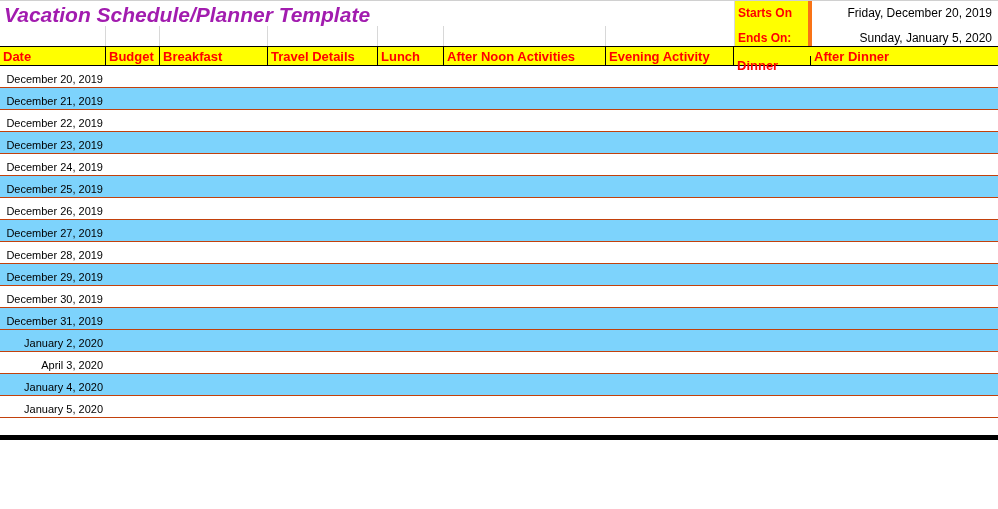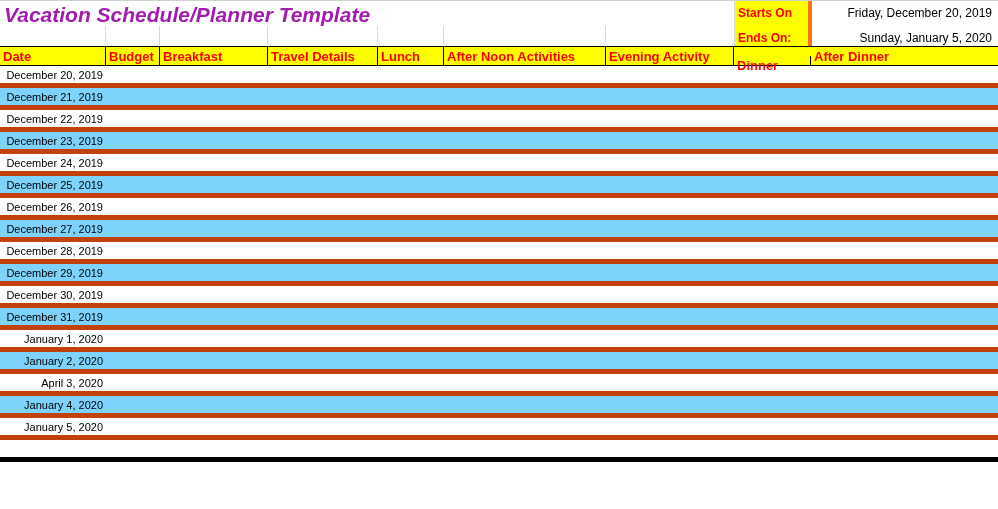--- a/index.html
+++ b/index.html
@@ -97,21 +97,21 @@
   .col-aft    { flex: 0 0 162px; }
   .col-eve    { flex: 0 0 128px; }
   .col-dinner { flex: 0 0 77px; margin-top: 9px; }
   .col-after  { flex: 1 1 auto; border-right: none !important; }
 
   
   .rows { }
   .r {
     display: flex;
     height: 22px;
-    border-bottom: 5px solid #c2410c;
+    border-bottom: 1px solid #c2410c;
   }
   .r.shade { background: #7dd3fc; }
   .r > div {
     padding: 0 3px;
     font-size: 11px;
   }
   .cell-date {
     flex: 0 0 106px;
     text-align: right;
     display: flex;
@@ -215,24 +215,20 @@
         <div class="cell-rest"></div>
       </div>
       <div class="r">
         <div class="cell-date">December 30, 2019</div>
         <div class="cell-rest"></div>
       </div>
       <div class="r shade">
         <div class="cell-date">December 31, 2019</div>
         <div class="cell-rest"></div>
       </div>
-      <div class="r">
-        <div class="cell-date">January 1, 2020</div>
-        <div class="cell-rest"></div>
-      </div>
       <div class="r shade">
         <div class="cell-date">January 2, 2020</div>
         <div class="cell-rest"></div>
       </div>
       <div class="r">
         <div class="cell-date">April 3, 2020</div>
         <div class="cell-rest"></div>
       </div>
       <div class="r shade">
         <div class="cell-date">January 4, 2020</div>

